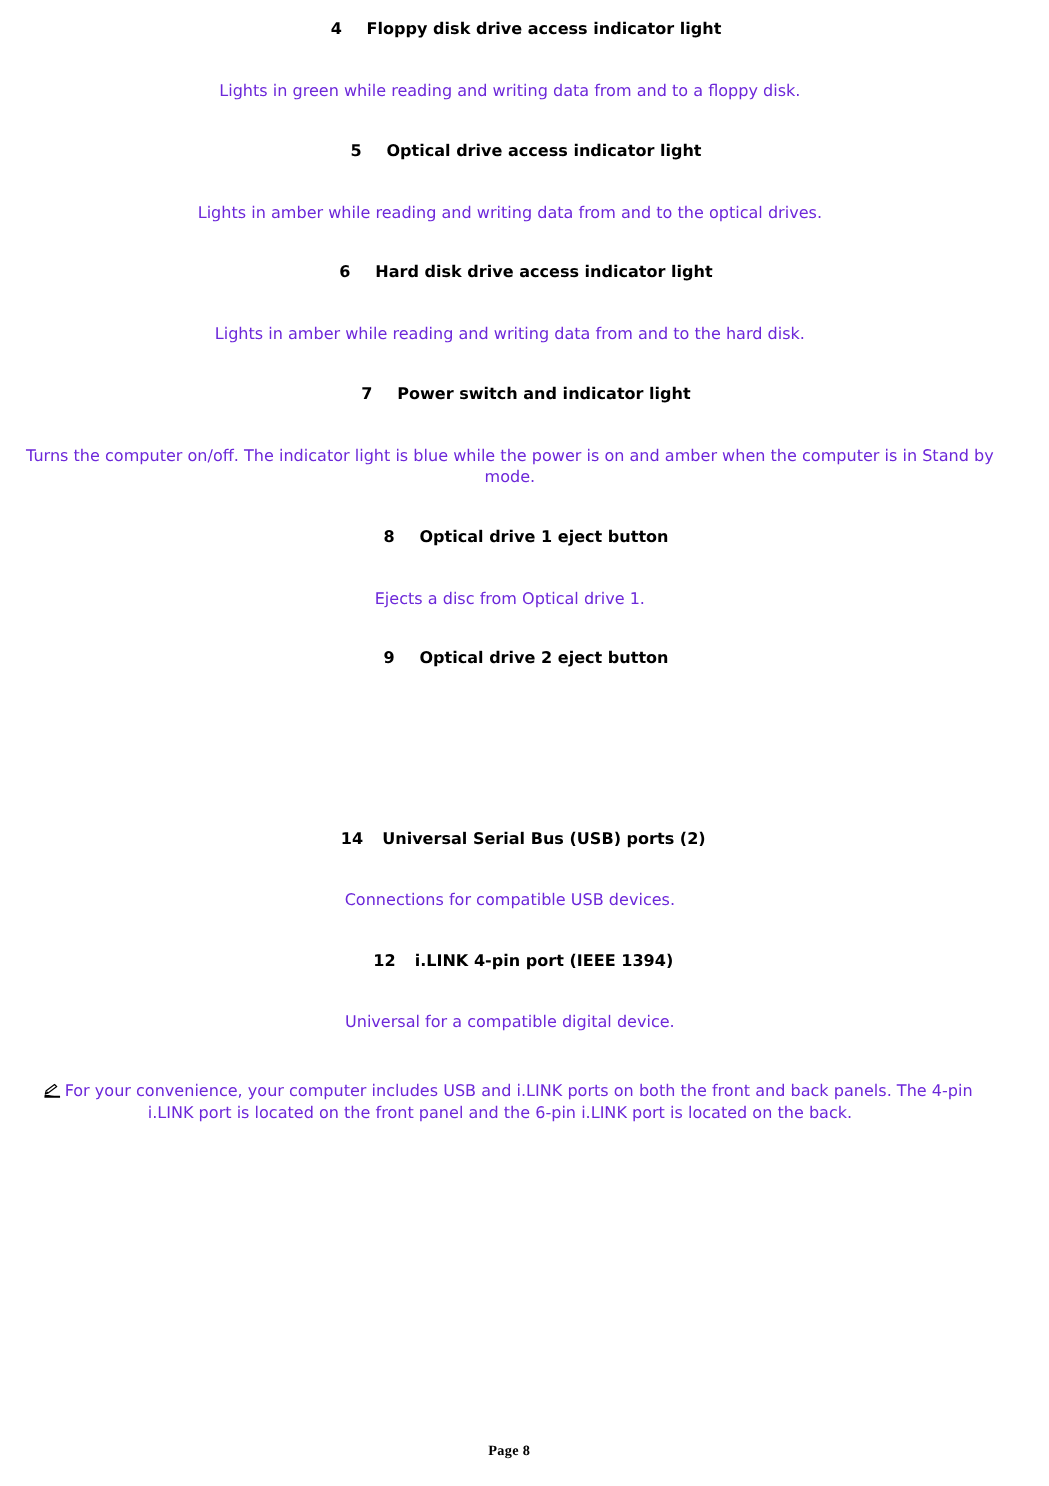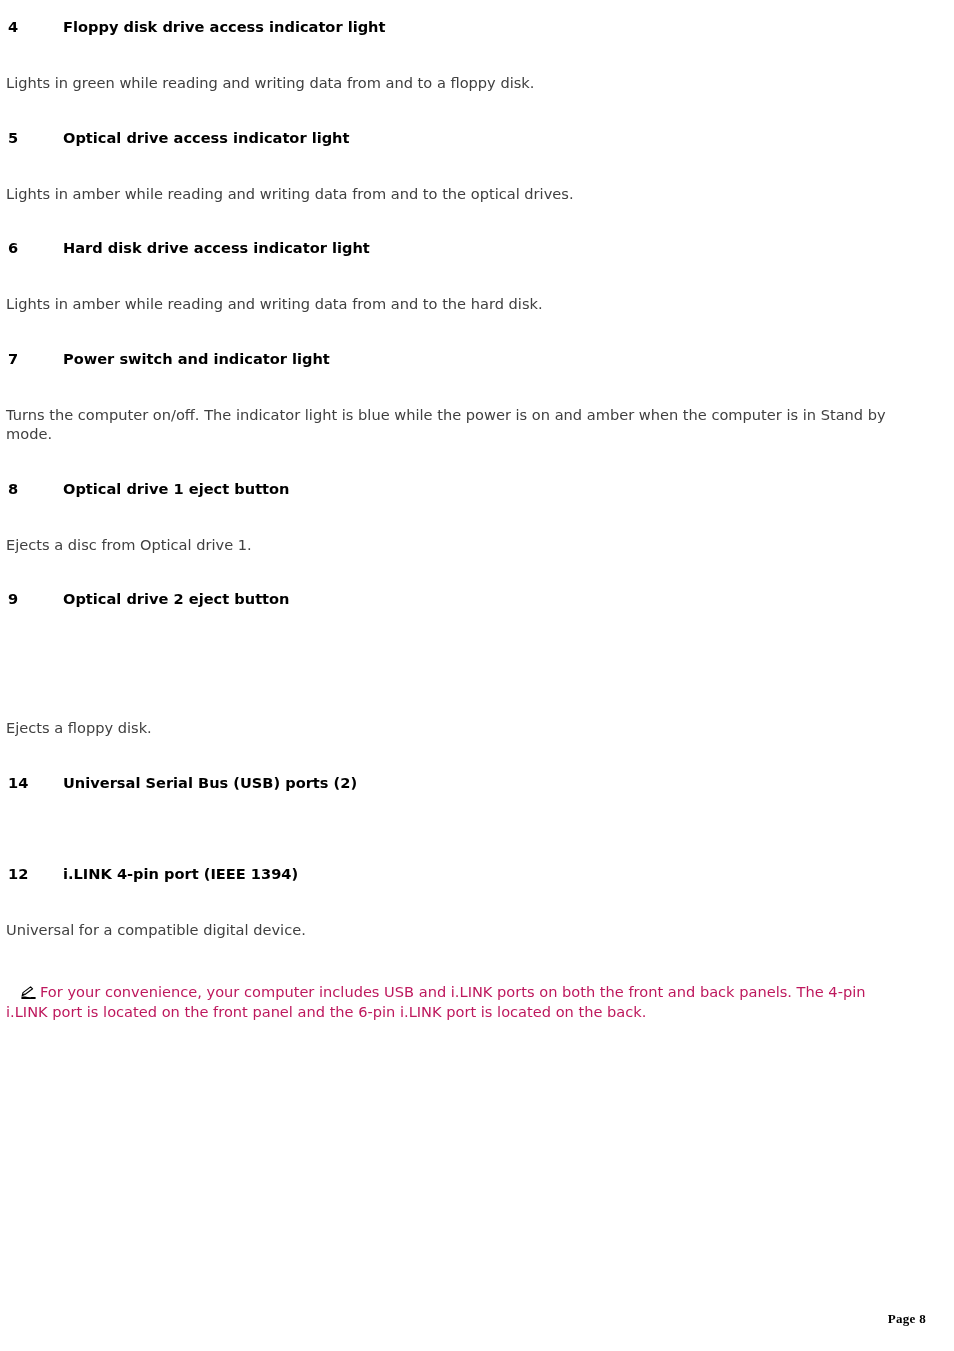--- a/index.html
+++ b/index.html
@@ -20,20 +20,21 @@
     width: 954px;
     height: 1351px;
     box-sizing: border-box;
     padding: 0;
   }
   .content {
     position: absolute;
     left: 6px;
     top: 0px;
     width: 920px;
+    text-align: center;
   }
   
   .entry-heading {
     display: block;
     font-size: 14.6px;
     font-weight: bold;
     line-height: 18px;
     color: #000;
     white-space: nowrap;
   }
@@ -47,56 +48,56 @@
   .entry-heading .label {
     display: inline-block;
     font-weight: bold;
     vertical-align: top;
   }
   
   .entry-body {
     font-size: 14.6px;
     font-weight: normal;
     line-height: 19.5px;
-    color: #404040;
+    color: #6d28d9;
     width: 915px;
   }
   .entry {
     margin: 0;
     padding: 0;
   }
   .spacer-head {
     height: 18px;
   }
   
   .note {
     font-size: 14.6px;
     line-height: 19.5px;
-    color: #be185d;
+    color: #6d28d9;
     width: 897px;
     text-indent: 14px;
   }
   .note-icon {
     display: inline-block;
     width: 17px;
     height: 14px;
     vertical-align: -2px;
     text-indent: 0;
     margin-right: 3px;
     position: relative;
     top: 1px;
   }
   .note-icon svg { display: block; }
   
   .footer {
     position: absolute;
     left: 0;
     top: 1311px;
     width: 926px;
-    text-align: right;
+    text-align: center;
     font-family: "Liberation Serif", serif;
     font-size: 13px;
     font-weight: bold;
     color: #000;
     letter-spacing: 0.3px;
   }
 </style>
 </head>
 <body>
 
@@ -153,29 +154,29 @@
       <div style="height:36px"></div>
       <div class="entry-heading">
         <span class="num">9</span><span class="label">Optical drive 2 eject button</span>
       </div>
       <div style="height:37px"></div>
     </div>
 
     <div class="entry">
       <div style="height:36px"></div>
       <div style="height:37px"></div>
-      <div class="entry-body">Ejects a floppy disk.</div>
     </div>
 
     <div class="entry">
       <div style="height:36px"></div>
       <div class="entry-heading">
         <span class="num">14</span><span class="label">Universal Serial Bus (USB) ports (2)</span>
       </div>
       <div style="height:37px"></div>
+      <div class="entry-body">Connections for compatible USB devices.</div>
     </div>
 
     <div class="entry">
       <div style="height:36px"></div>
       <div class="entry-heading">
         <span class="num">12</span><span class="label">i.LINK 4-pin port (IEEE 1394)</span>
       </div>
       <div style="height:37px"></div>
       <div class="entry-body">Universal for a compatible digital device.</div>
     </div>

